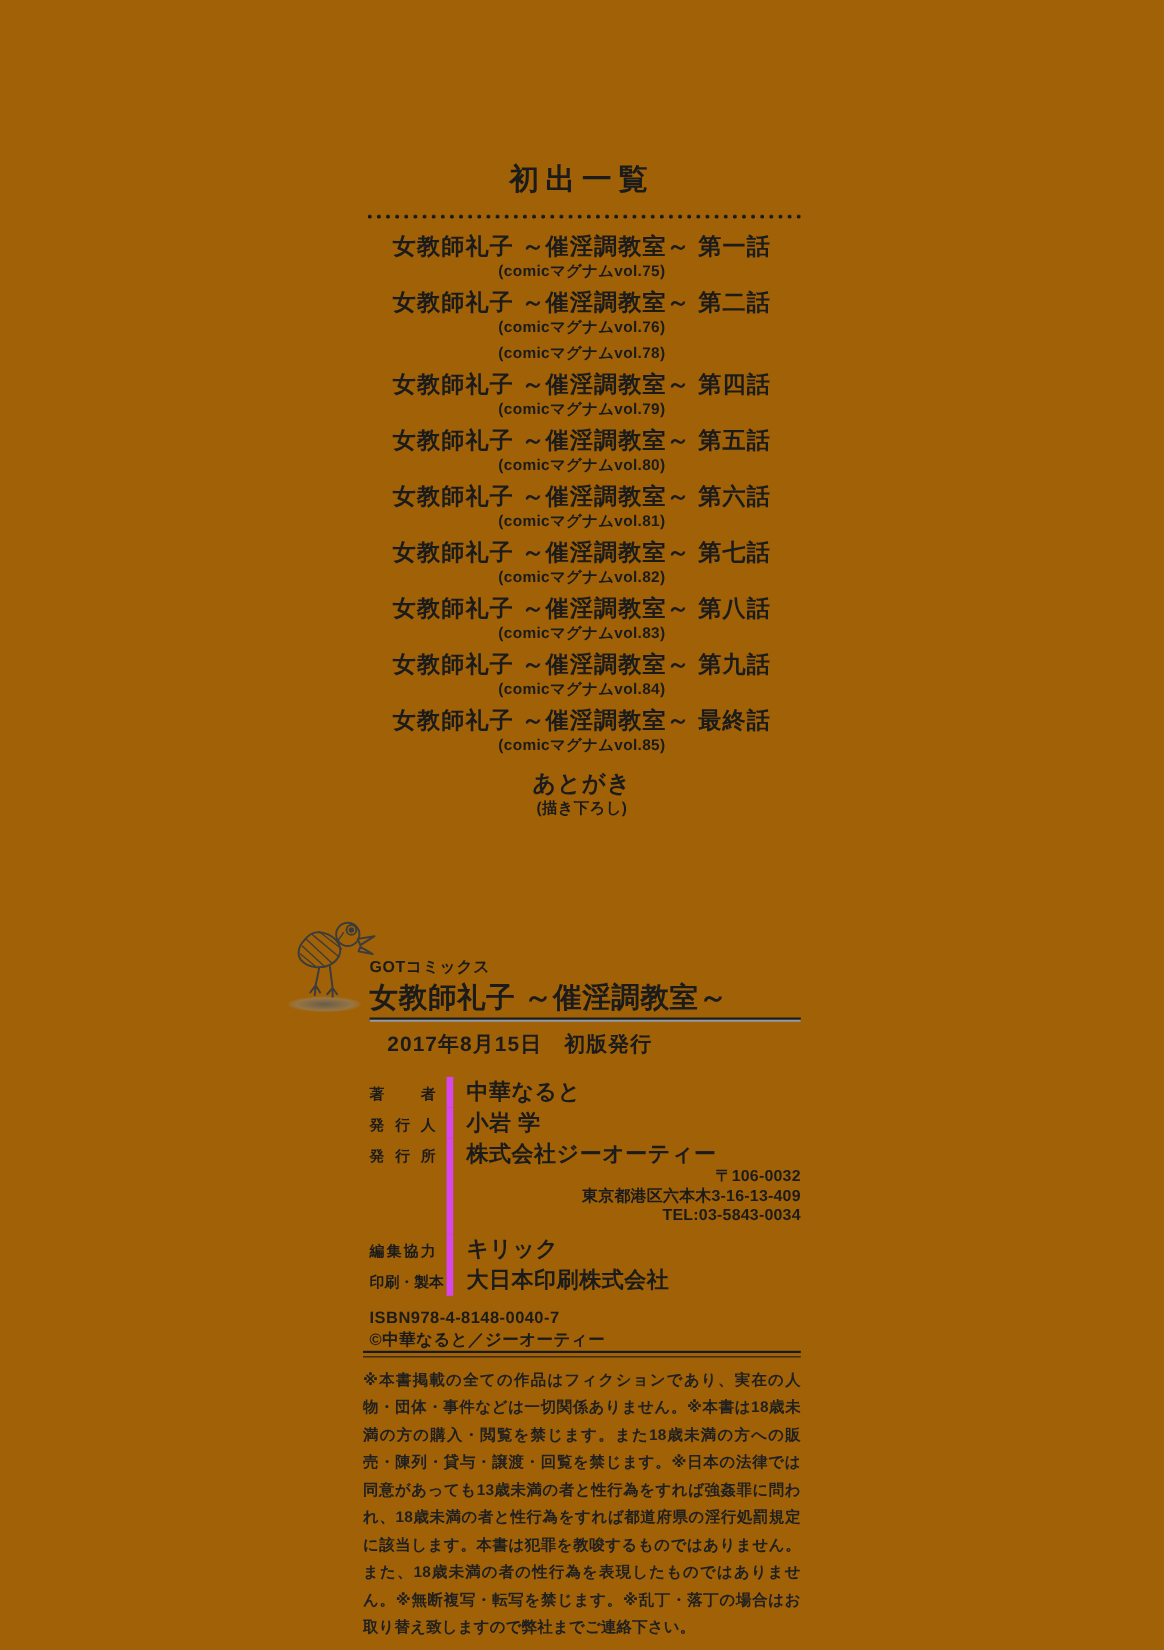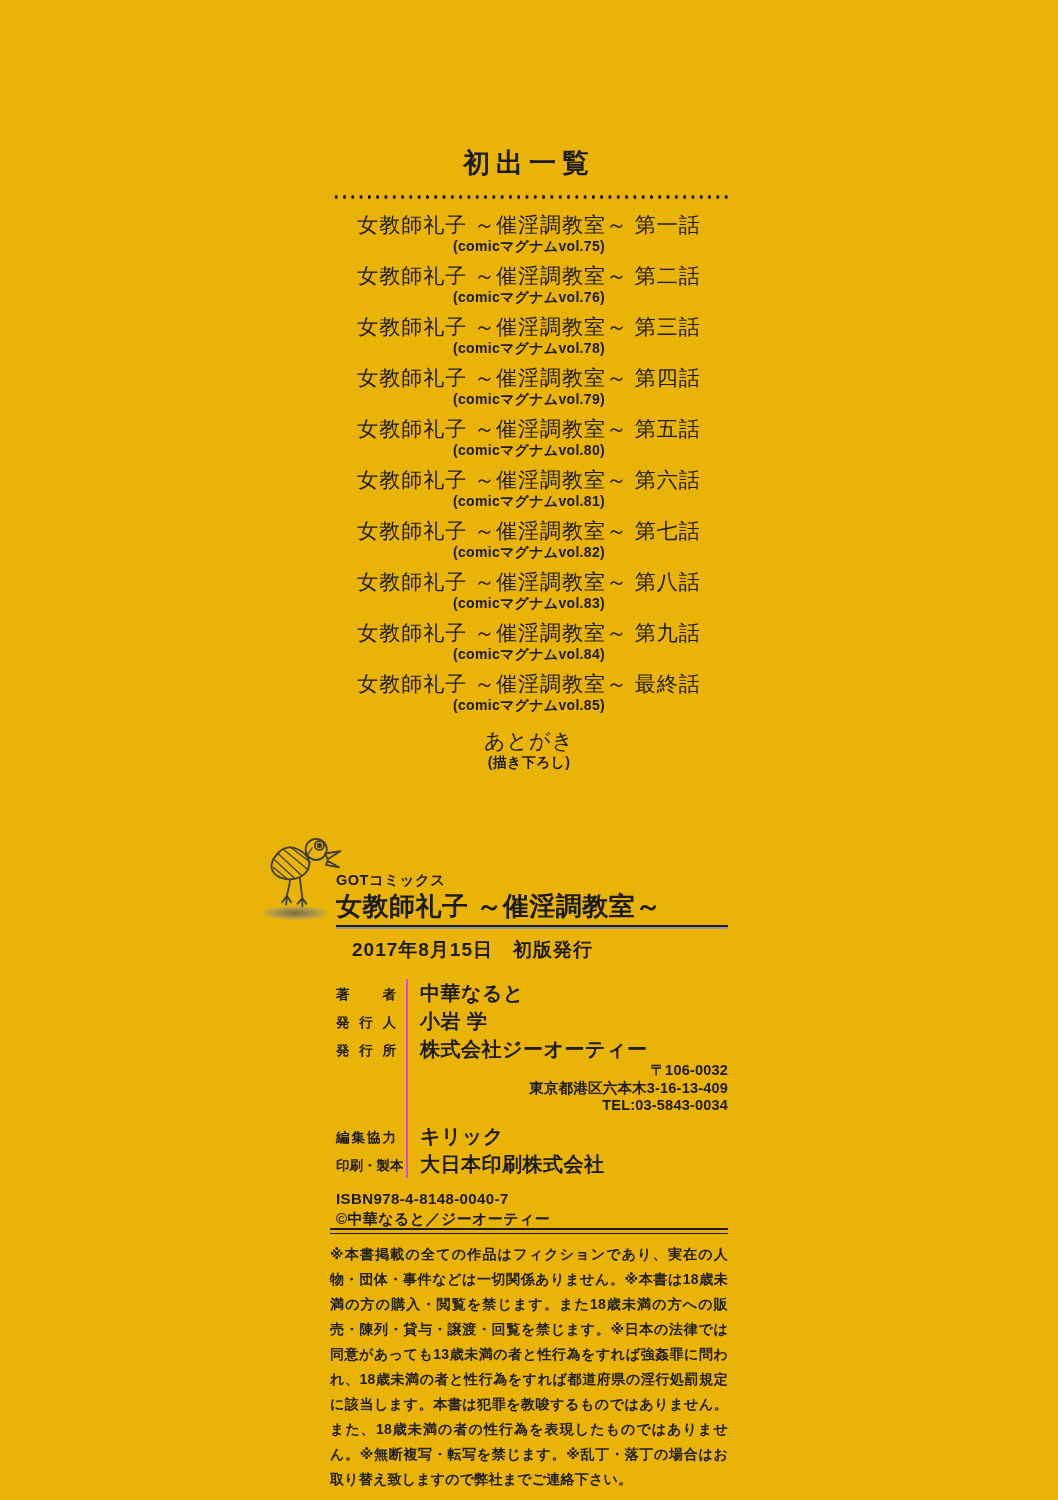--- a/index.html
+++ b/index.html
@@ -1,20 +1,20 @@
 <!DOCTYPE html>
 <html><head>
 <meta charset="utf-8">
 <style>
   html,body{margin:0;padding:0;background:#e8e8e8;}
   .page{
     position:relative;
     width:1058px;height:1500px;
     margin:0 auto;
-    background:#eab308;
+    background:#a16207;
     color:#1b1b1b;
     font-family:"Liberation Sans","DejaVu Sans",sans-serif;
     overflow:hidden;
   }
 
   
   .pub-list{position:absolute;left:330px;top:146px;width:398px;}
   .list-title{
     margin:0 0 13px;
     text-align:center;
@@ -22,21 +22,21 @@
     line-height:34px;
   }
   .dotted{
     height:6px;width:398px;
     background-image:radial-gradient(circle 1.7px,#171717 1.6px,transparent 1.9px);
     background-size:8.3px 6px;background-position:2px 1px;background-repeat:repeat-x;
     margin-bottom:12px;
   }
   .entry{text-align:center;margin-bottom:8px;}
   .entry-title{
-    font-size:21px;font-weight:normal;letter-spacing:1px;
+    font-size:21px;font-weight:bold;letter-spacing:1px;
     line-height:27px;white-space:nowrap;
   }
   .entry-source{
     font-size:14px;font-weight:bold;letter-spacing:0.3px;
     line-height:15px;margin-top:1px;
   }
   .afterword{margin-top:14px;}
 
   
   .colophon{position:absolute;left:0;top:826px;width:1058px;height:400px;}
@@ -54,21 +54,21 @@
 
   .credits{margin-top:17px;}
   .credit-row{display:flex;align-items:stretch;}
   .credit-label{
     width:60px;flex:0 0 60px;
     display:flex;justify-content:space-between;
     font-size:13.5px;font-weight:bold;
     padding-top:7px;
   }
   .credit-body{
-    margin-left:10px;border-left:2px solid #d946ef;
+    margin-left:10px;border-left:6px solid #d946ef;
     padding:2px 0 2px 12px;flex:1;
   }
   .credit-value{font-size:20px;font-weight:bold;line-height:24px;letter-spacing:0.5px;}
   .credit-extra{font-size:14.5px;font-weight:bold;line-height:15.5px;letter-spacing:0.2px;padding-left:10px;margin-top:2px;text-align:right;}
   .credit-row.has-extra .credit-body{padding-bottom:8px;}
 
   .isbn-block{margin-top:11px;}
   .isbn-line{font-size:15px;font-weight:bold;letter-spacing:0.4px;line-height:19px;}
   .copyright-line{font-size:15px;font-weight:bold;letter-spacing:0.4px;line-height:19px;margin-top:1px;}
 
@@ -93,21 +93,20 @@
     <div class="entry-title">女教師礼子 ～催淫調教室～ 第一話</div>
     <div class="entry-source">(comicマグナムvol.75)</div>
   </div>
 
   <div class="entry">
     <div class="entry-title">女教師礼子 ～催淫調教室～ 第二話</div>
     <div class="entry-source">(comicマグナムvol.76)</div>
   </div>
 
   <div class="entry">
-    <div class="entry-title">女教師礼子 ～催淫調教室～ 第三話</div>
     <div class="entry-source">(comicマグナムvol.78)</div>
   </div>
 
   <div class="entry">
     <div class="entry-title">女教師礼子 ～催淫調教室～ 第四話</div>
     <div class="entry-source">(comicマグナムvol.79)</div>
   </div>
 
   <div class="entry">
     <div class="entry-title">女教師礼子 ～催淫調教室～ 第五話</div>

